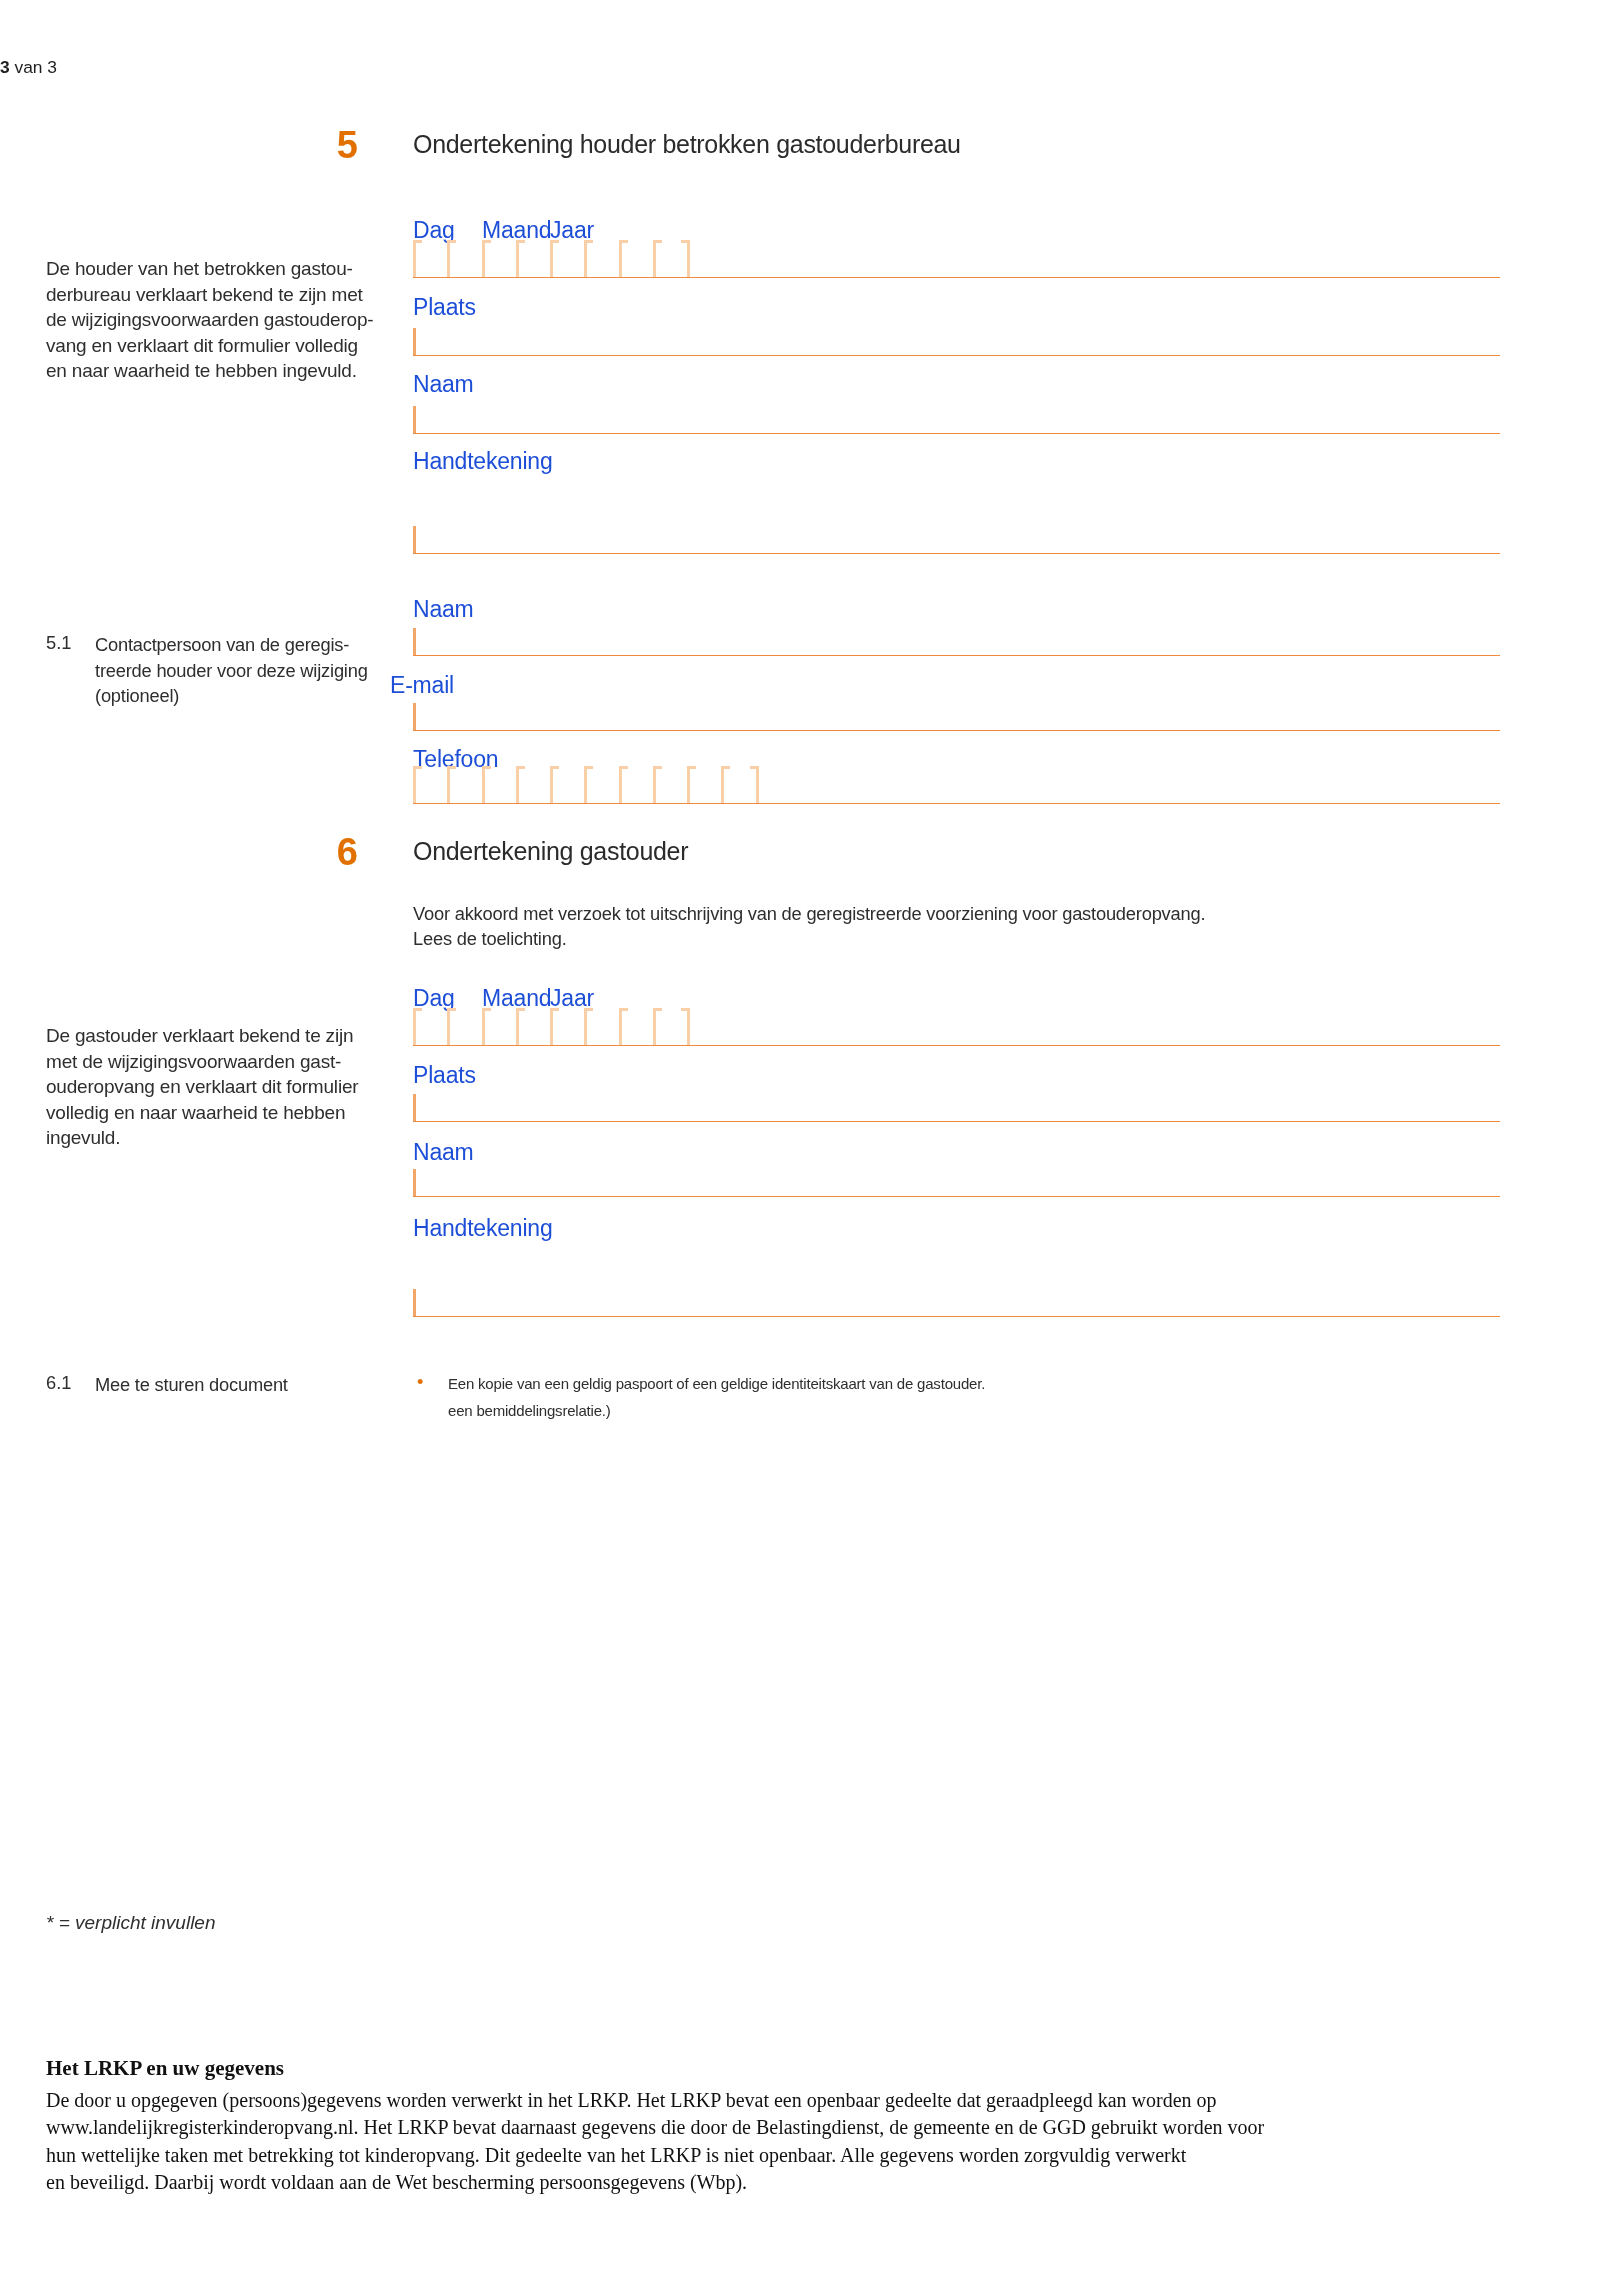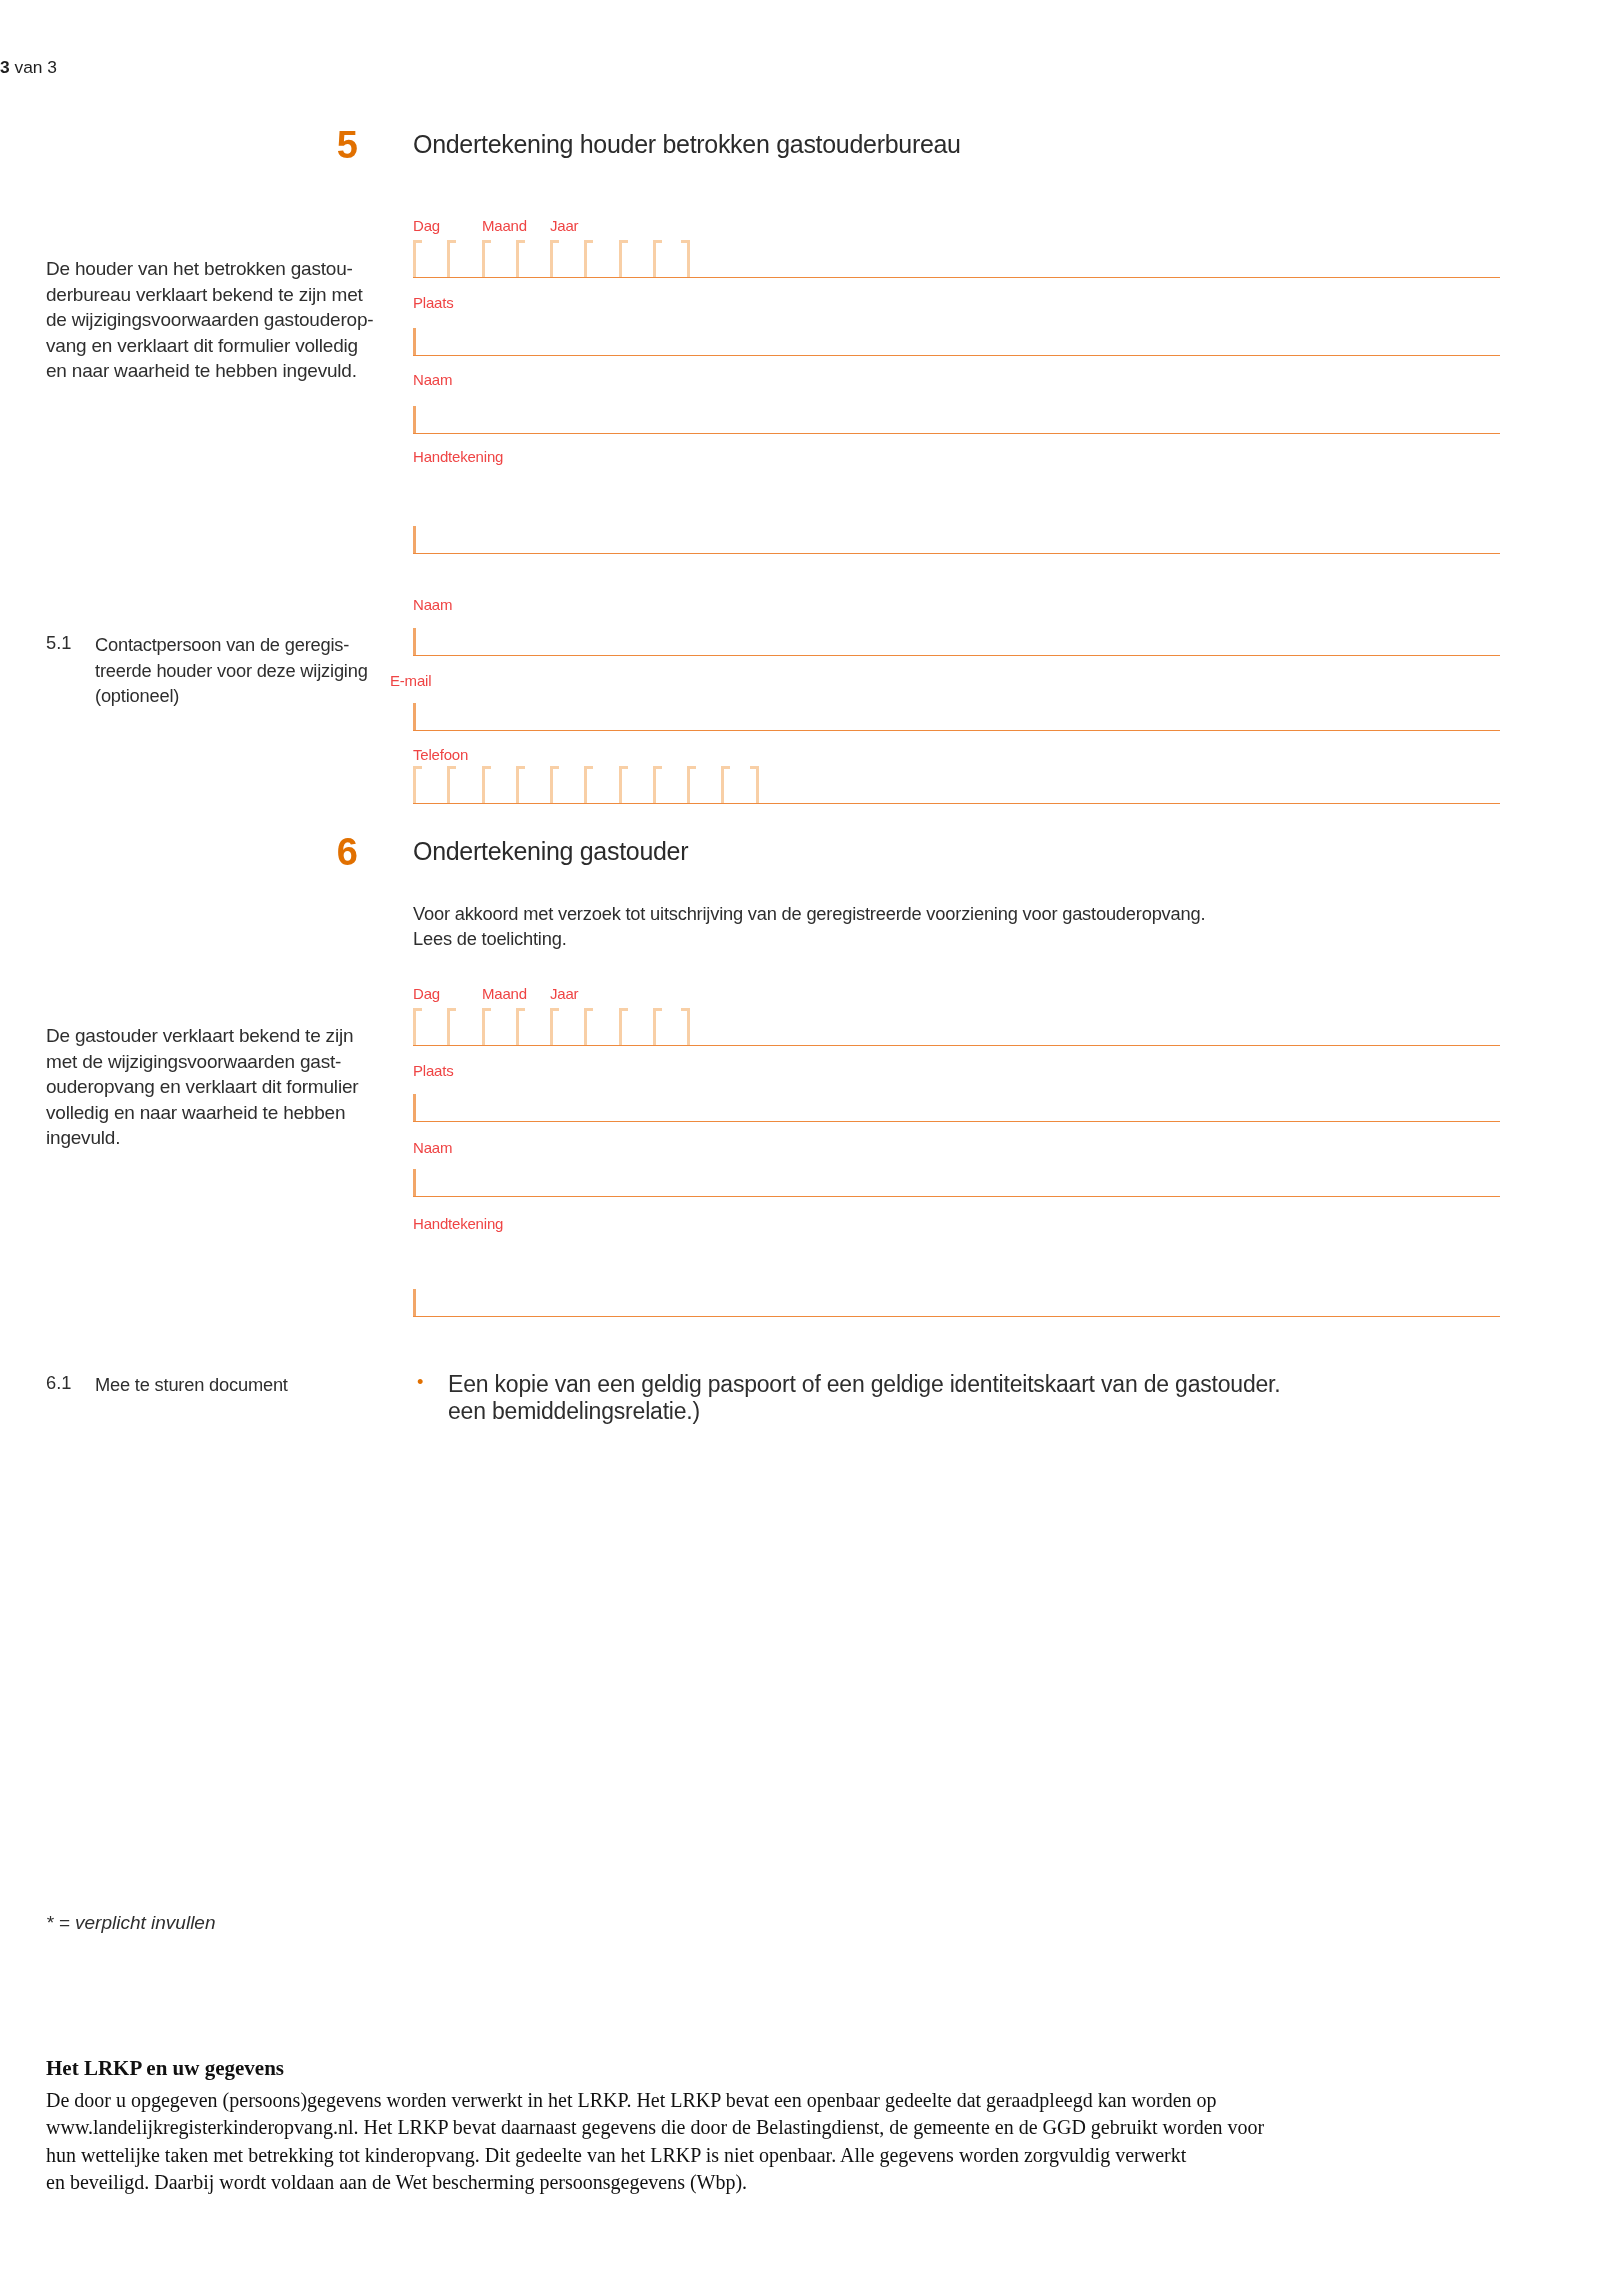--- a/index.html
+++ b/index.html
@@ -9,30 +9,30 @@
     font-family: "Liberation Sans", sans-serif; color: #2e2e2e; overflow: hidden;
   }
   .page-num { position: absolute; top: 57px; left: 0; width: 100%; text-align: left; font-size: 17.4px; color: #1f1f1f; }
   .page-num b { font-weight: bold; }
   .sec-num { position: absolute; left: 274px; width: 84px; text-align: right; font-size: 38px; font-weight: bold; color: #e17000; line-height: 1; }
   .sec-title { position: absolute; left: 413px; font-size: 25px; color: #2b2b2b; letter-spacing: -0.3px; white-space: nowrap; }
   .note { position: absolute; left: 46px; font-size: 19px; line-height: 25.6px; color: #2e2e2e; letter-spacing: -0.2px; }
   .note div, .sub-label div, .bullet-lines div, .lrkp-text div { white-space: nowrap; }
   .sub-num { position: absolute; left: 46px; font-size: 18.3px; color: #2e2e2e; }
   .sub-label { position: absolute; left: 95px; font-size: 18.3px; line-height: 25.6px; color: #2e2e2e; letter-spacing: -0.2px; }
-  .lbl { position: absolute; font-size: 15px; color: #ef4444; letter-spacing: -0.2px; white-space: nowrap; text-align: center; }
+  .lbl { position: absolute; font-size: 23px; color: #1d4ed8; letter-spacing: -0.2px; white-space: nowrap; text-align: center; }
   .fline { position: absolute; left: 413px; width: 1087px; height: 29px; border-bottom: 1.8px solid #ee8a3e; }
   .fline .start-tick { position: absolute; left: 0; bottom: 0; width: 2.7px; height: 27.4px; background: #f2a668; }
   .comb { position: absolute; left: 413px; width: 1087px; height: 40px; border-bottom: 1.8px solid #ee8a3e; }
   .comb .tick { position: absolute; bottom: 0; width: 2.7px; height: 37px; background: #f8cfa6; }
   .comb .tick::before { content: ""; position: absolute; top: 0; left: 2.7px; width: 6.4px; height: 2.7px; background: #f8cfa6; }
   .comb .tick.end::before { left: auto; right: 2.7px; }
   .intro { position: absolute; left: 413px; font-size: 18.3px; color: #2e2e2e; letter-spacing: -0.2px; white-space: nowrap; }
   .bullet-dot { position: absolute; left: 417px; font-size: 18.3px; color: #e17000; }
-  .bullet-lines { position: absolute; left: 448px; font-size: 23px; line-height: 26.5px; color: #2e2e2e; letter-spacing: -0.2px; }
+  .bullet-lines { position: absolute; left: 448px; font-size: 15px; line-height: 26.5px; color: #2e2e2e; letter-spacing: -0.2px; }
   .req-note { position: absolute; left: 46px; font-size: 19px; font-style: italic; color: #2e2e2e; text-align: center; }
   .lrkp-head { position: absolute; left: 46px; font-size: 21px; font-weight: bold; font-family: "Liberation Serif", serif; color: #111; }
   .lrkp-text { position: absolute; left: 46px; font-size: 20px; line-height: 27.4px; font-family: "Liberation Serif", serif; color: #111; }
 </style>
 </head>
 <body>
 
 <div class="page">
 
   <div class="page-num">

